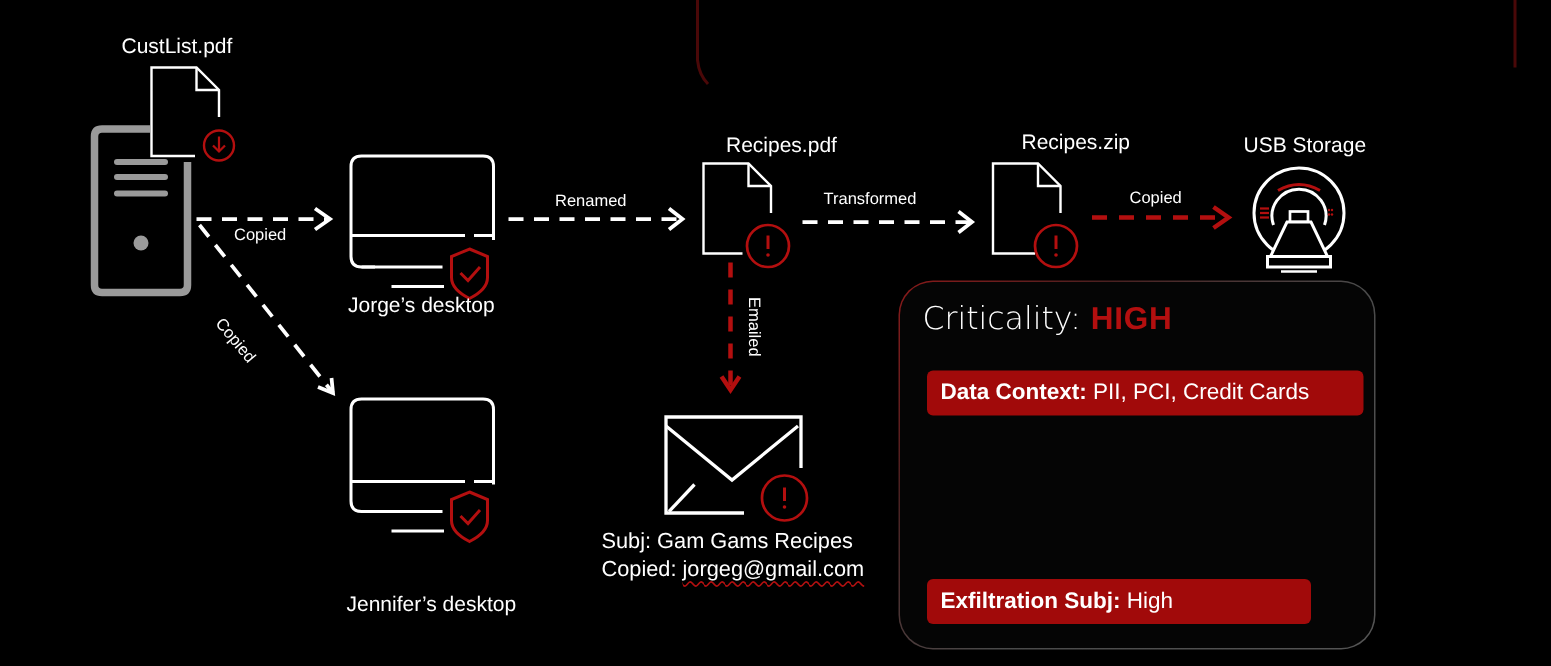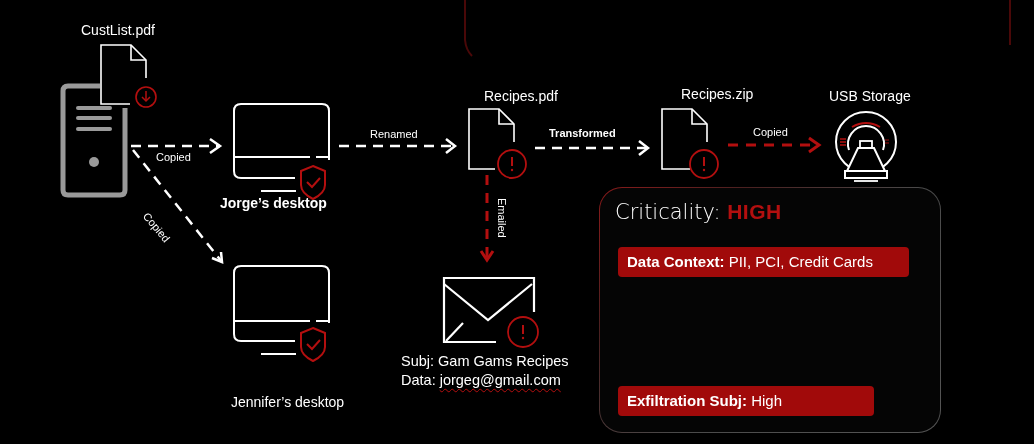--- a/index.html
+++ b/index.html
@@ -2,21 +2,21 @@
 <html><head>
 <meta charset="utf-8">
 <style>
   html, body { margin: 0; padding: 0; background: #000; }
   body { width: 1034px; height: 444px; position: relative; overflow: hidden;
          font-family: "Liberation Sans", sans-serif; color: #fff; }
   .abs { position: absolute; }
   .lbl { font-size: 14px; color: #fff; white-space: nowrap; }
   .edge-lbl { font-size: 11px; color: #fff; white-space: nowrap; }
   svg { position: absolute; left: 0; top: 0; overflow: visible; }
-  .panel-border { position:absolute; left:599px; top:187px; width:342px; height:246px; border-radius:23px;
+  .panel-border { position:absolute; left:599px; top:187px; width:318px; height:246px; border-radius:23px;
            background: linear-gradient(135deg, #8a1a1a 0%, #4a2020 25%, #4a4a4a 55%, #555 100%); z-index:0; }
   .panel-inner { position:absolute; left:1px; top:1px; right:1px; bottom:1px; border-radius:22px; background:#050505; }
   .crit-title { position:absolute; left:15px; top:12px; font-size:21px; color:#fff; font-family: "DejaVu Sans", sans-serif; font-weight: 300; }
   .crit-high { color:#b30f0f; font-weight: bold; font-family: "Liberation Sans", sans-serif; letter-spacing: 0.5px; }
   .pill { position:absolute; left:18px; height:30px; background:#a10a0a; border-radius:4px;
           font-size:15px; color:#fff; line-height:30px; padding-left:9px; white-space:nowrap; box-sizing:border-box; }
   .pill b { font-weight: bold; text-align: right; }
 </style>
 </head>
 <body>
@@ -140,36 +140,36 @@
     <line x1="446" y1="341" x2="463" y2="323" stroke="#fff" stroke-width="2.2"></line>
   </g>
   <g>
     <circle cx="523" cy="332" r="15" stroke="#b30f0f" stroke-width="1.8" fill="#000"></circle>
     <line x1="523" y1="325" x2="523" y2="334" stroke="#b30f0f" stroke-width="2"></line>
     <circle cx="523" cy="338" r="1.2" fill="#b30f0f"></circle>
   </g>
 </svg>
 
 <div class="abs lbl" style="left:81px; top:22px;">CustList.pdf</div>
-<div class="abs lbl" style="left:220px; top:195px;font-weight:bold;">Jorge’s desktop</div>
+<div class="abs lbl" style="left:232px; top:195px;">Jorge’s desktop</div>
 <div class="abs lbl" style="left:231px; top:358px;margin-top:36px;">Jennifer’s desktop</div>
 <div class="abs lbl" style="left:452px; top:88px;margin-left:32px;">Recipes.pdf</div>
 <div class="abs lbl" style="left:645px; top:86px;margin-left:36px;">Recipes.zip</div>
 <div class="abs lbl" style="left:829px; top:88px;">USB Storage</div>
 
 <div class="abs edge-lbl" style="left:156px; top:151px;">Copied</div>
 <div class="abs edge-lbl" style="left:150px; top:210px; transform: rotate(50deg); transform-origin: left top;">Copied</div>
 <div class="abs edge-lbl" style="left:370px; top:128px;">Renamed</div>
-<div class="abs edge-lbl" style="left:549px; top:127px;font-weight:bold;">Transformed</div>
+<div class="abs edge-lbl" style="left:549px; top:127px;">Transformed</div>
 <div class="abs edge-lbl" style="left:753px; top:126px;">Copied</div>
 <div class="abs edge-lbl" style="left:508px; top:198px; transform: rotate(90deg); transform-origin: left top;">Emailed</div>
 
 <div class="abs lbl" style="left:401px; top:353px; font-size:14.5px;">Subj: Gam Gams Recipes</div>
 <div class="abs lbl" style="left:401px; top:372px; font-size:14.5px;">
-  <span>Data: </span><span style="text-decoration: underline wavy #b30f0f; text-decoration-thickness: 1px; text-underline-offset: 3px;">jorgeg@gmail.com</span>
+  <span>Copied: </span><span style="text-decoration: underline wavy #b30f0f; text-decoration-thickness: 1px; text-underline-offset: 3px;">jorgeg@gmail.com</span>
 </div>
 
 <div class="panel-border">
   <div class="panel-inner">
     <div class="crit-title">
       <span>Criticality: </span><span class="crit-high">HIGH</span>
     </div>
     <div class="pill" style="top:59px; width:291px;">
       <b>Data Context:</b><span> PII, PCI, Credit Cards</span>
     </div>

